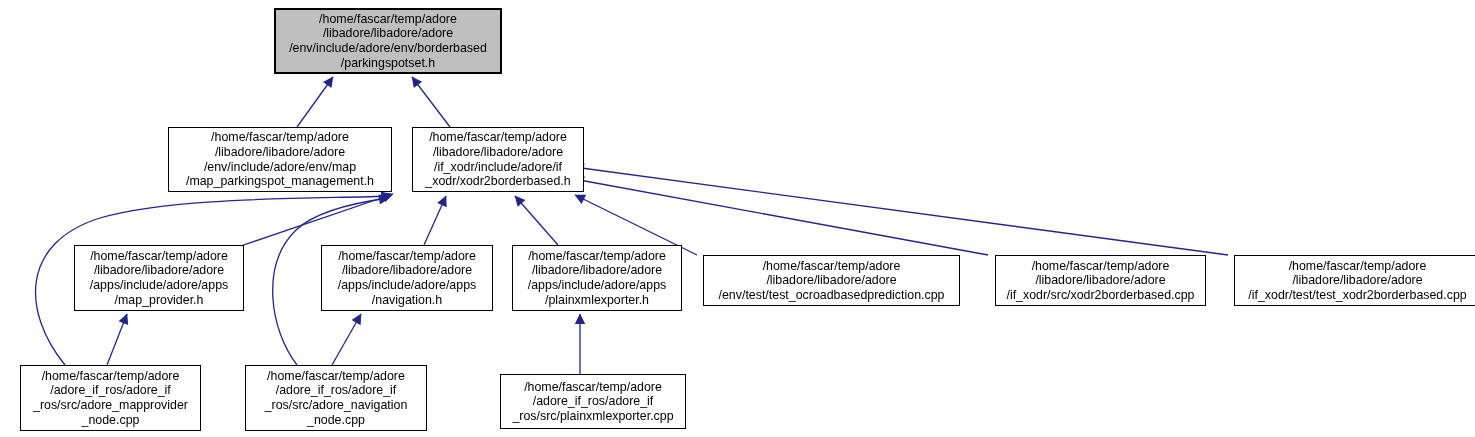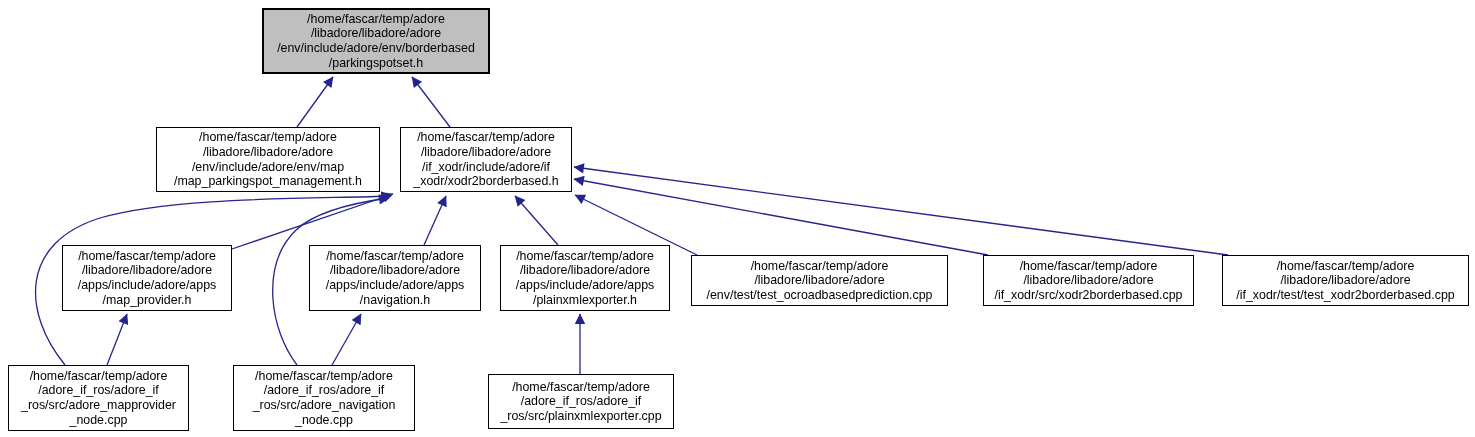--- a/index.html
+++ b/index.html
@@ -16,20 +16,21 @@
     color:#000000;
     font-size:12.4px;
     line-height:14.6px;
     white-space:pre-line;
     text-align:center;
     display:flex;
     align-items:center;
     justify-content:center;
     padding:1px 3px;
     cursor:pointer;
+    margin-left:12px;
   }
   .node.highlighted{
     background:#bfbfbf;
     border-width:2px;
   }
   .node.thick{border-width:1.5px;}
 </style>
 </head>
 <body>
 

